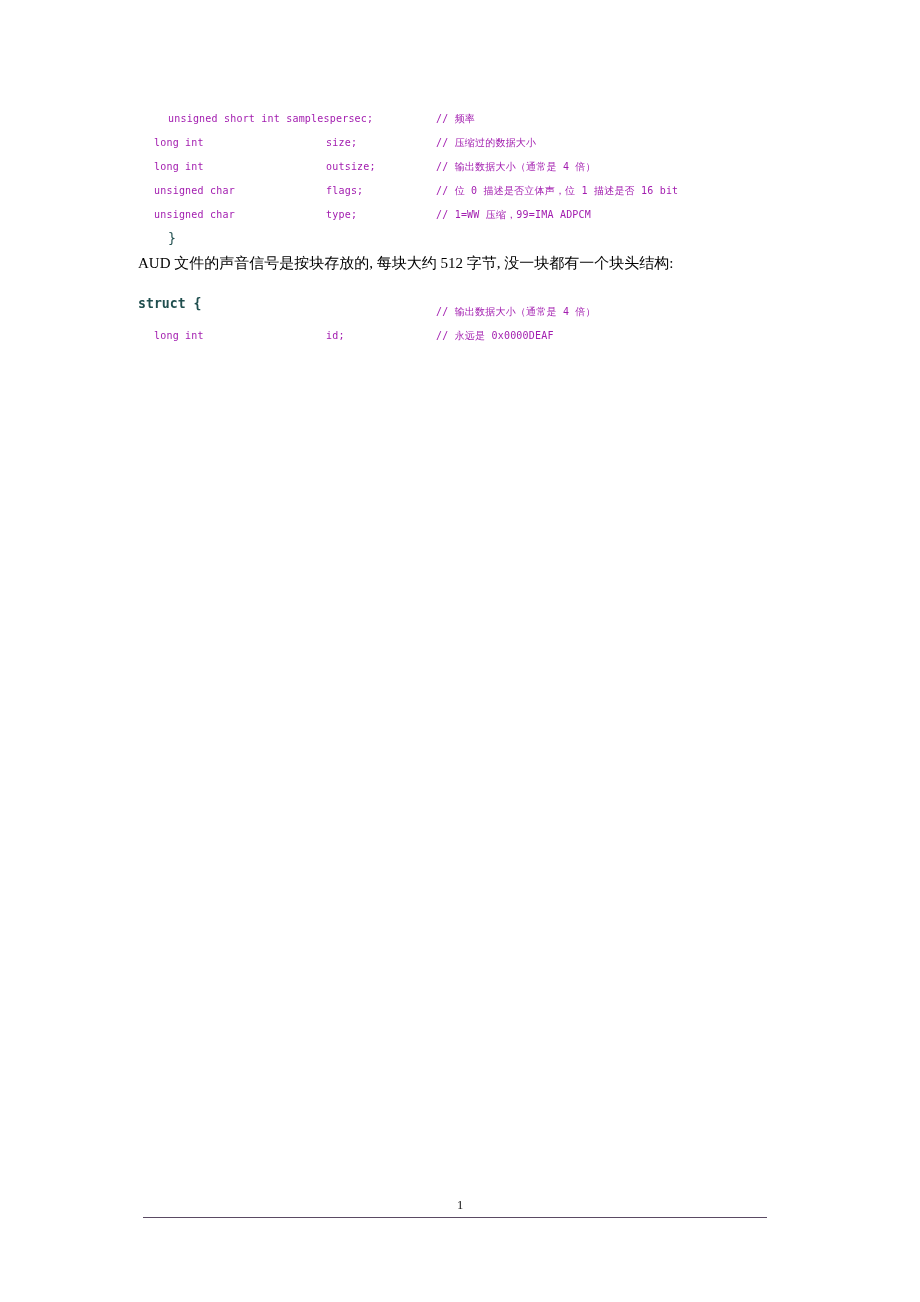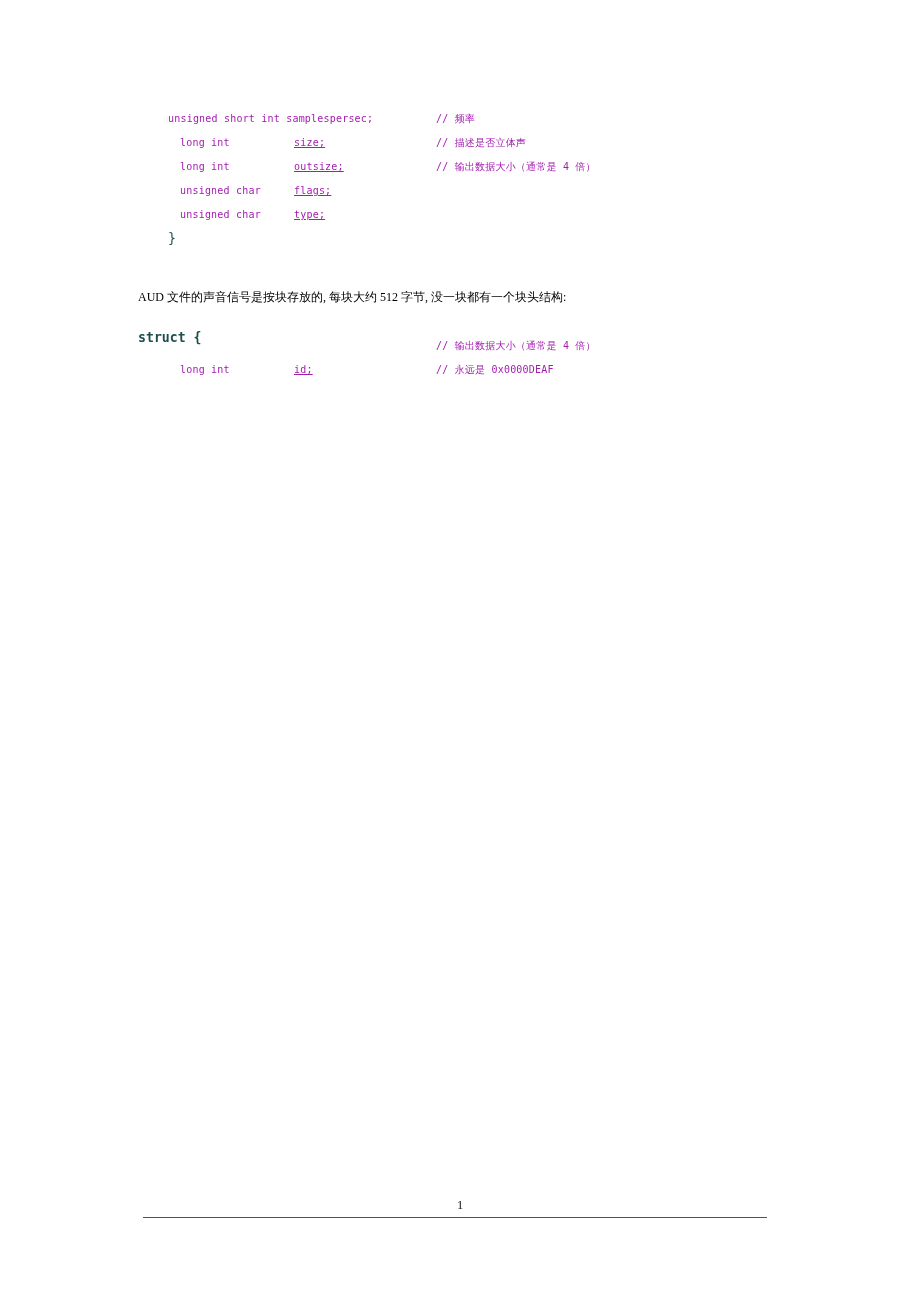--- a/index.html
+++ b/index.html
@@ -38,30 +38,29 @@
     height: 24px;
     color: #a21caf;
     white-space: pre;
     position: relative;
     letter-spacing: 0.2px;
   }
 
   
   .col-type {
     position: absolute;
-    left: 42px;
+    left: 16px;
     top: 0;
     white-space: pre;
   }
   .col-name {
     position: absolute;
-    left: 156px;
-    top: 0;
-    white-space: pre;
-    text-decoration: underline;
+    left: 188px;
+    top: 0;
+    white-space: pre;
   }
   .col-comment {
     position: absolute;
     left: 298px;
     top: 0;
     white-space: pre;
   }
   
   .col-decl {
     position: absolute;
@@ -88,28 +87,27 @@
   .brace-flush {
     position: absolute;
     left: 0px;
     top: 16px;
     font-weight: bold;
   }
 
   
   .prose-line {
     font-family: "Liberation Serif", serif;
-    font-size: 12px;
+    font-size: 15px;
     line-height: 25px;
     height: 25px;
     color: #000000;
     white-space: pre;
     position: relative;
     left: 0;
-    margin-top: 34px;
   }
 
   
   .footer {
     position: absolute;
     left: 0;
     top: 1196px;
     width: 920px;
     height: 40px;
   }
@@ -141,37 +139,39 @@
   <div class="content">
 
     <div class="code-line">
       <span class="col-decl">unsigned short int samplespersec;</span>
       <span class="col-comment">// 频率</span>
     </div>
 
     <div class="code-line">
       <span class="col-type">long int</span>
       <span class="col-name">size;</span>
-      <span class="col-comment">// 描述是否立体声</span>
+      <span class="col-comment">// 压缩过的数据大小</span>
     </div>
 
     <div class="code-line">
       <span class="col-type">long int</span>
       <span class="col-name">outsize;</span>
       <span class="col-comment">// 输出数据大小（通常是 4 倍）</span>
     </div>
 
     <div class="code-line">
       <span class="col-type">unsigned char</span>
       <span class="col-name">flags;</span>
+      <span class="col-comment">// 位 0 描述是否立体声，位 1 描述是否 16 bit</span>
     </div>
 
     <div class="code-line">
       <span class="col-type">unsigned char</span>
       <span class="col-name">type;</span>
+      <span class="col-comment">// 1=WW 压缩，99=IMA ADPCM</span>
     </div>
 
     <div class="brace-line">
       <span class="brace-indent">}</span>
     </div>
 
     <div class="prose-line">AUD 文件的声音信号是按块存放的, 每块大约 512 字节, 没一块都有一个块头结构:</div>
 
     <div class="brace-line">
       <span class="brace-flush">struct {</span>

